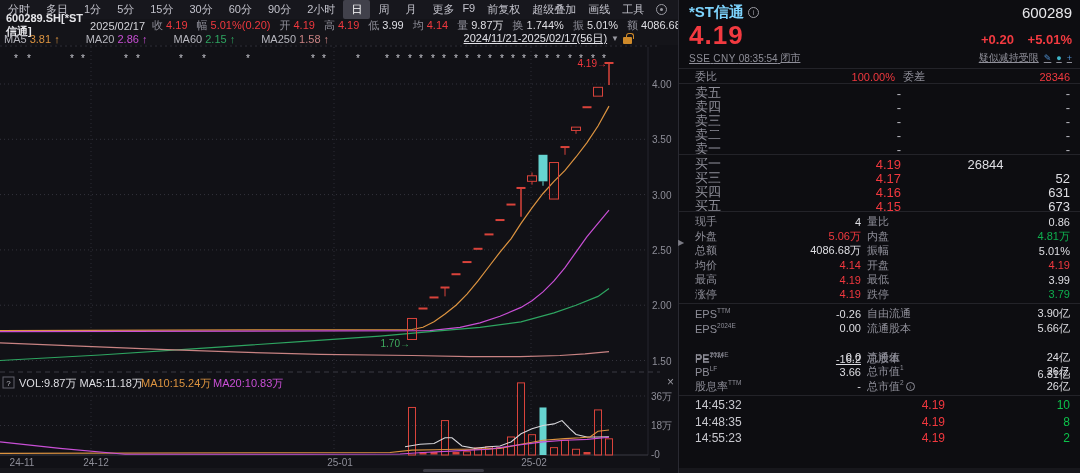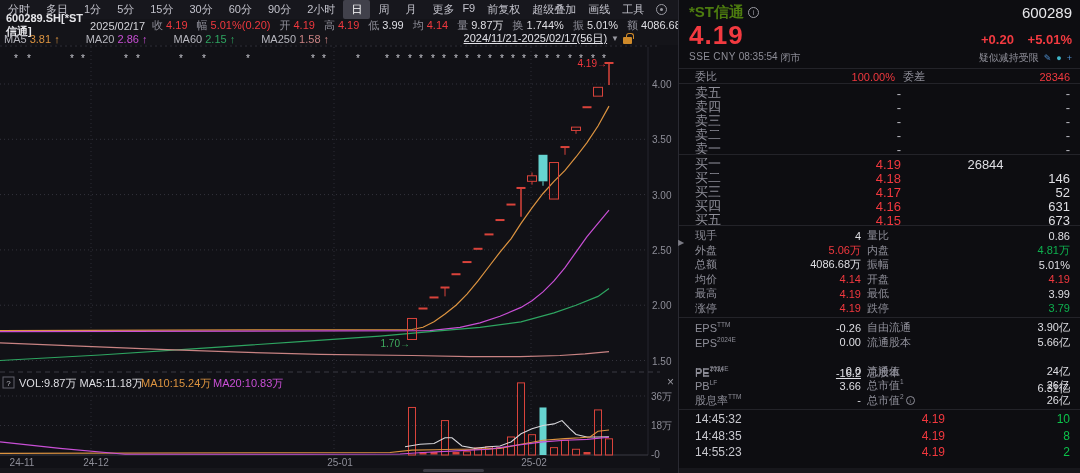--- a/index.html
+++ b/index.html
@@ -39,29 +39,29 @@
   .range .dn { color:#9a9aa2; font-size:8px; }
   .lock { width:9px; height:7px; background:#cf8a2a; border-radius:1px; position:relative; margin-top:3px; }
   .lock:before { content:""; position:absolute; top:-4px; left:3px; width:6px; height:5px;
     border:1.5px solid #cf8a2a; border-bottom:none; border-radius:3px 3px 0 0; }
 
   svg text { font-family:"Liberation Sans","DejaVu Sans",sans-serif; }
 
   
   .phead { padding:3px 8px 0 10px; }
   .r1 { display:flex; align-items:center; }
-  .pname { font-size:15px; font-weight:bold; color:#4d7c0f; }
+  .pname { font-size:15px; font-weight:bold; color:#7dd3fc; }
   .info-i { width:11px; height:11px; border:1px solid #9a9aa2; border-radius:50%; color:#9a9aa2; font-size:7px;
     display:inline-flex; align-items:center; justify-content:center; margin-left:4px; }
   .pcode { margin-left:auto; font-size:15px; color:#e8e8ec; }
   .r2 { display:flex; align-items:baseline; margin-top:-2px; }
   .pprice { font-size:26px; font-weight:bold; color:#f23a40; letter-spacing:1px; }
   .pchg { margin-left:auto; font-size:13px; font-weight:bold; color:#f23a40; }
   .pchg span { margin-left:10px; }
-  .r3 { display:flex; align-items:flex-start; font-size:10px; color:#8e8e98; margin-top:0px; padding-bottom:3px; }
+  .r3 { display:flex; align-items:center; font-size:10px; color:#8e8e98; margin-top:0px; padding-bottom:3px;text-decoration:underline; }
   .r3 .mkt { letter-spacing:0.5px; }
   .r3 .right { margin-left:auto; display:flex; align-items:center; gap:5px; }
   .ticon { font-size:9px; }
   .divider { border-top:1px solid #232329; }
   .prow { display:grid; grid-template-columns:68px 132px 52px 1fr; align-items:center;
     font-size:11px; height:14px; padding:0 10px 0 16px; }
   .prow .pl { color:#8e8e98; }
   .prow .pv { text-align:right; }
   .prow .pl2 { padding-left:8px; color:#8e8e98; }
   .ob { display:grid; grid-template-columns:70px 136px 1fr; align-items:center; font-size:13px; height:14px; padding:0 10px 0 16px; }
@@ -336,25 +336,20 @@
         </div>
       </div>
     <div class="divider"></div>
     <div id="bids">
         <div class="ob">
           <span class="pl">买一</span>
           <span class="pv" style="color: rgb(240, 56, 62);">4.19</span>
           <span class="pv" style="color: rgb(223, 223, 228); text-align: center;">26844</span>
         </div>
         <div class="ob">
-          <span class="pl">买二</span>
-          <span class="pv" style="color: rgb(240, 56, 62);">4.18</span>
-          <span class="pv" style="color: rgb(223, 223, 228);">146</span>
-        </div>
-        <div class="ob">
           <span class="pl">买三</span>
           <span class="pv" style="color: rgb(240, 56, 62);">4.17</span>
           <span class="pv" style="color: rgb(223, 223, 228);">52</span>
         </div>
         <div class="ob">
           <span class="pl">买四</span>
           <span class="pv" style="color: rgb(240, 56, 62);">4.16</span>
           <span class="pv" style="color: rgb(223, 223, 228);">631</span>
         </div>
         <div class="ob">

